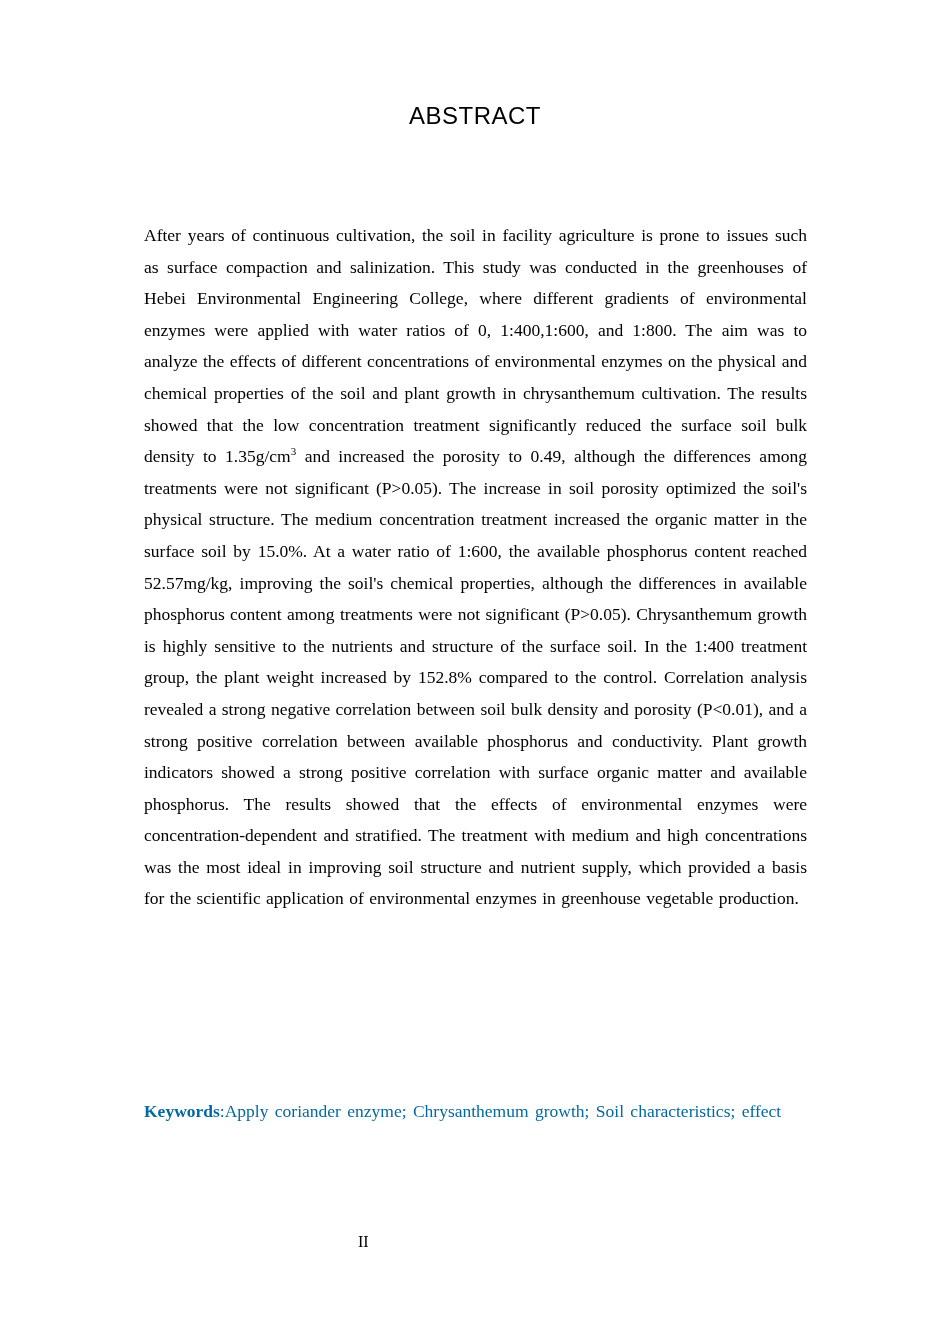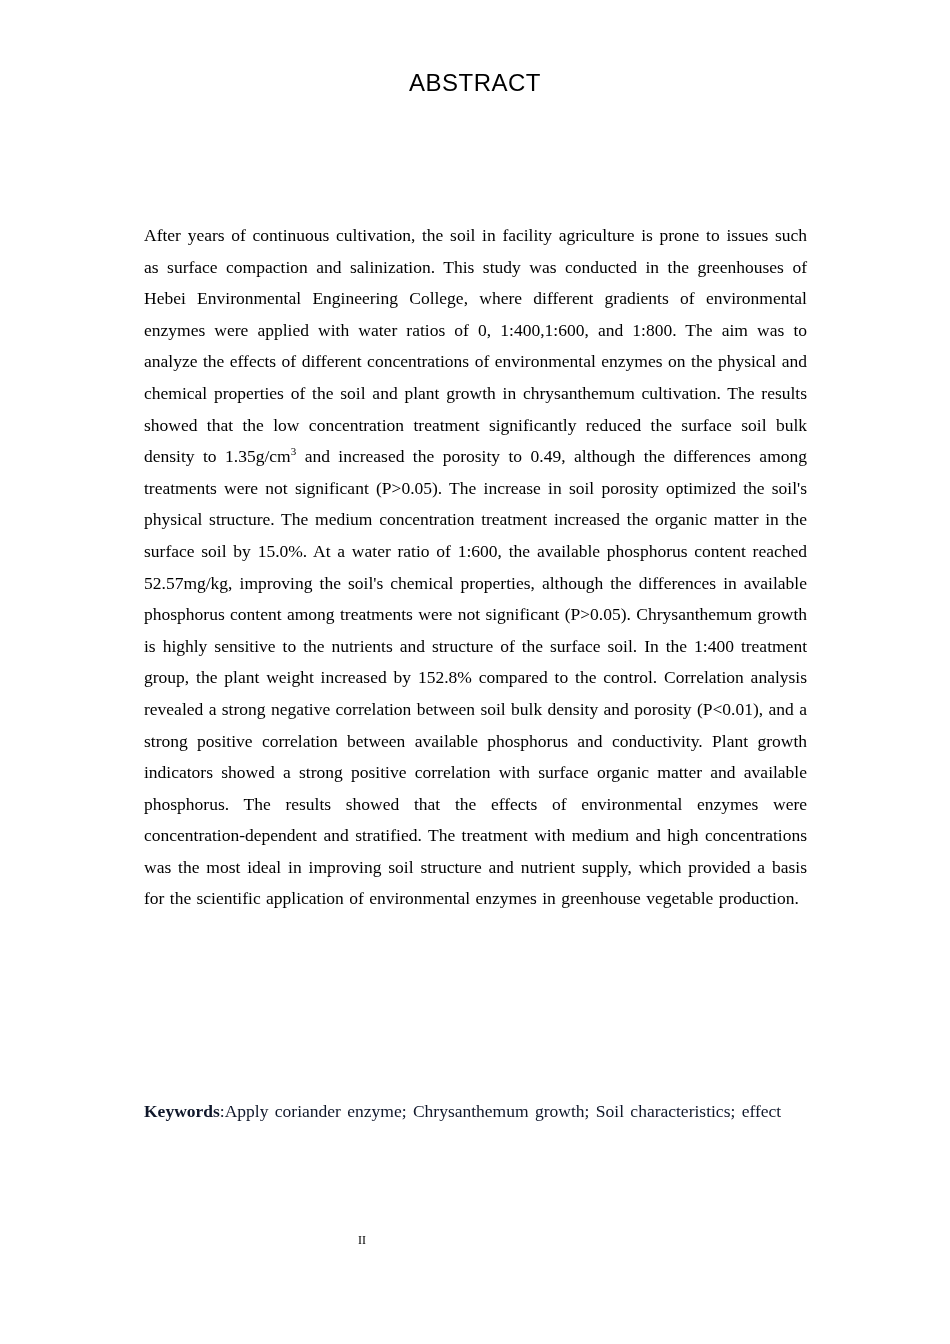--- a/index.html
+++ b/index.html
@@ -12,21 +12,21 @@
     width: 950px;
     height: 1344px;
     background: #ffffff;
     color: #000000;
     font-family: "Liberation Serif", serif;
     overflow: hidden;
     box-sizing: border-box;
   }
   .title {
     margin: 0;
-    padding-top: 69px;
+    padding-top: 102px;
     text-align: center;
     font-family: "Liberation Sans", sans-serif;
     font-size: 24px;
     font-weight: normal;
     letter-spacing: 0.5px;
     color: #000000;
   }
   .body-text {
     margin: 0;
     position: absolute;
@@ -49,30 +49,30 @@
     margin: 0;
     position: absolute;
     top: 1096px;
     left: 144px;
     width: 663px;
     font-size: 17.5px;
     line-height: 31.6px;
     text-align: justify;
     text-justify: inter-word;
     word-spacing: 2px;
-    color: #0f172a;
+    color: #0369a1;
   }
   .keywords .kw-label {
     font-weight: bold;
   }
   .page-number {
     position: absolute;
     top: 1233px;
     left: 358px;
-    font-size: 12px;
+    font-size: 16px;
     font-family: "Liberation Serif", serif;
     color: #000000;
   }
 </style>
 </head>
 <body>
 
 <div class="page">
 
   <h1 class="title">ABSTRACT</h1>

